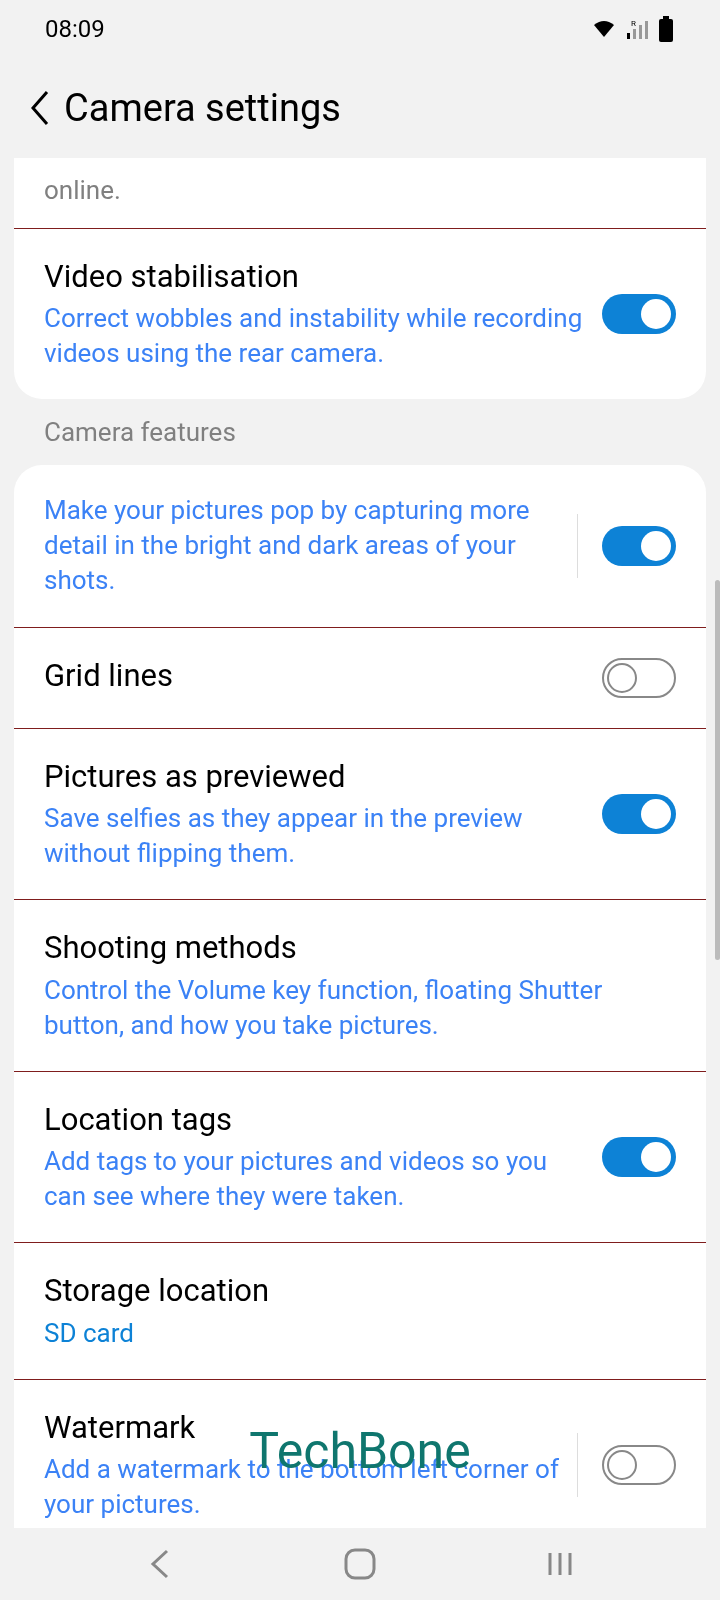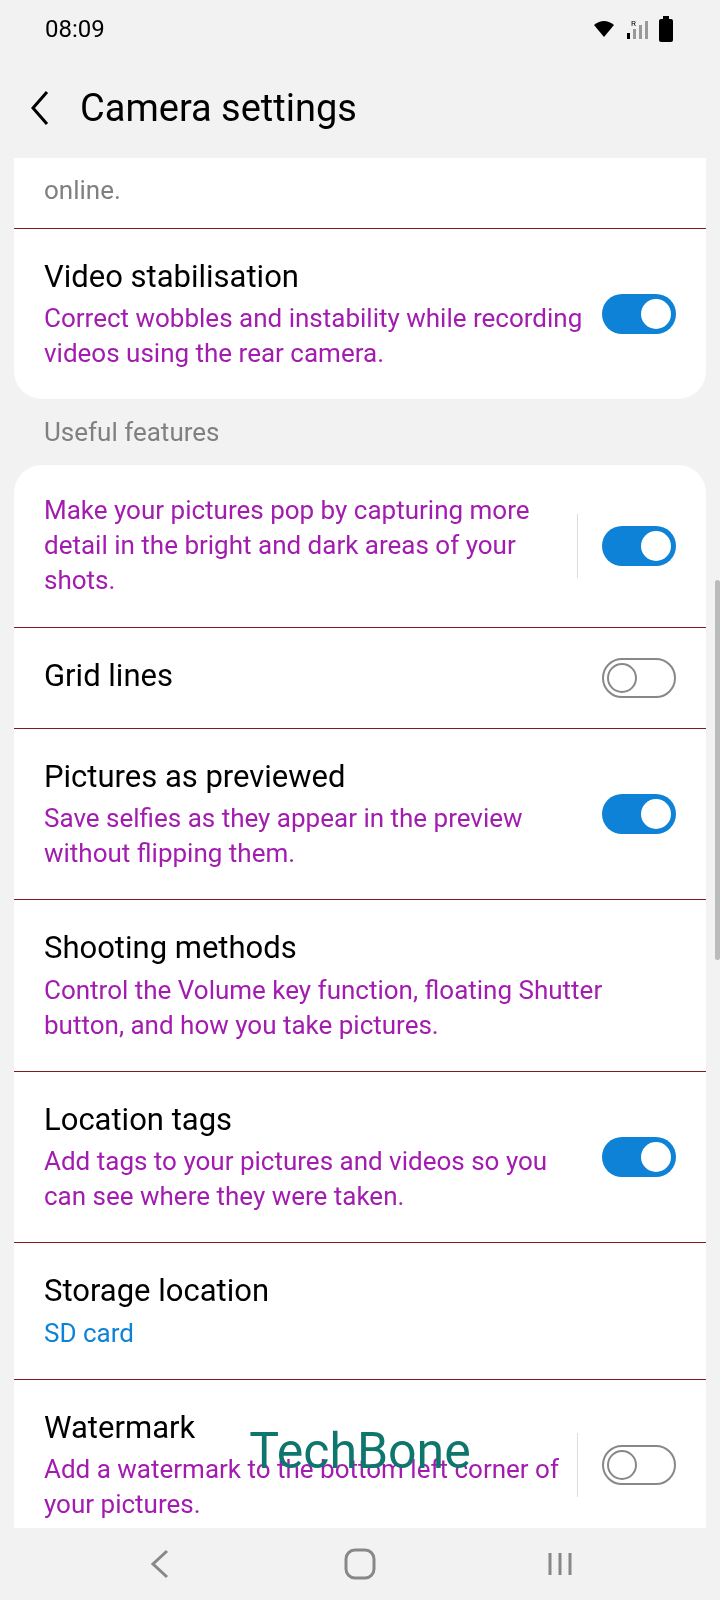--- a/index.html
+++ b/index.html
@@ -34,21 +34,21 @@
       gap: 8px;
     }
     .status-icons svg {
       display: block;
     }
     .header {
       height: 100px;
       display: flex;
       align-items: center;
       padding: 0 20px;
-      gap: 20px;
+      gap: 4px;
     }
     .back-btn {
       width: 40px;
       height: 40px;
       display: flex;
       align-items: center;
       justify-content: center;
     }
     .header-title {
       font-size: 38px;
@@ -103,21 +103,21 @@
     }
     .setting-title {
       font-size: 31px;
       color: #000;
       font-weight: 400;
       line-height: 1.3;
       margin-bottom: 4px;
     }
     .setting-desc {
       font-size: 26px;
-      color: #a21caf;
+      color: #3b82f6;
       line-height: 1.35;
     }
     .setting-value {
       font-size: 26px;
       color: #0d82d6;
       line-height: 1.35;
       margin-top: 4px;
     }
     .divider-vert {
       width: 1px;
@@ -235,21 +235,21 @@
       <div class="setting-text">
         <div class="setting-title">Video stabilisation</div>
         <div class="setting-desc">Correct wobbles and instability while recording videos using the rear camera.</div>
       </div>
       <div class="toggle toggle-on">
           <div class="toggle-knob"></div>
         </div>
     </div>
   </div>
 
-  <div class="section-header">Useful features</div>
+  <div class="section-header">Camera features</div>
 
   <div class="card card-partial-bottom">
     <div class="setting-row">
       <div class="setting-text">
         <div class="setting-desc">Make your pictures pop by capturing more detail in the bright and dark areas of your shots.</div>
       </div>
       <div class="divider-vert"></div>
       <div class="toggle toggle-on">
           <div class="toggle-knob"></div>
         </div>

